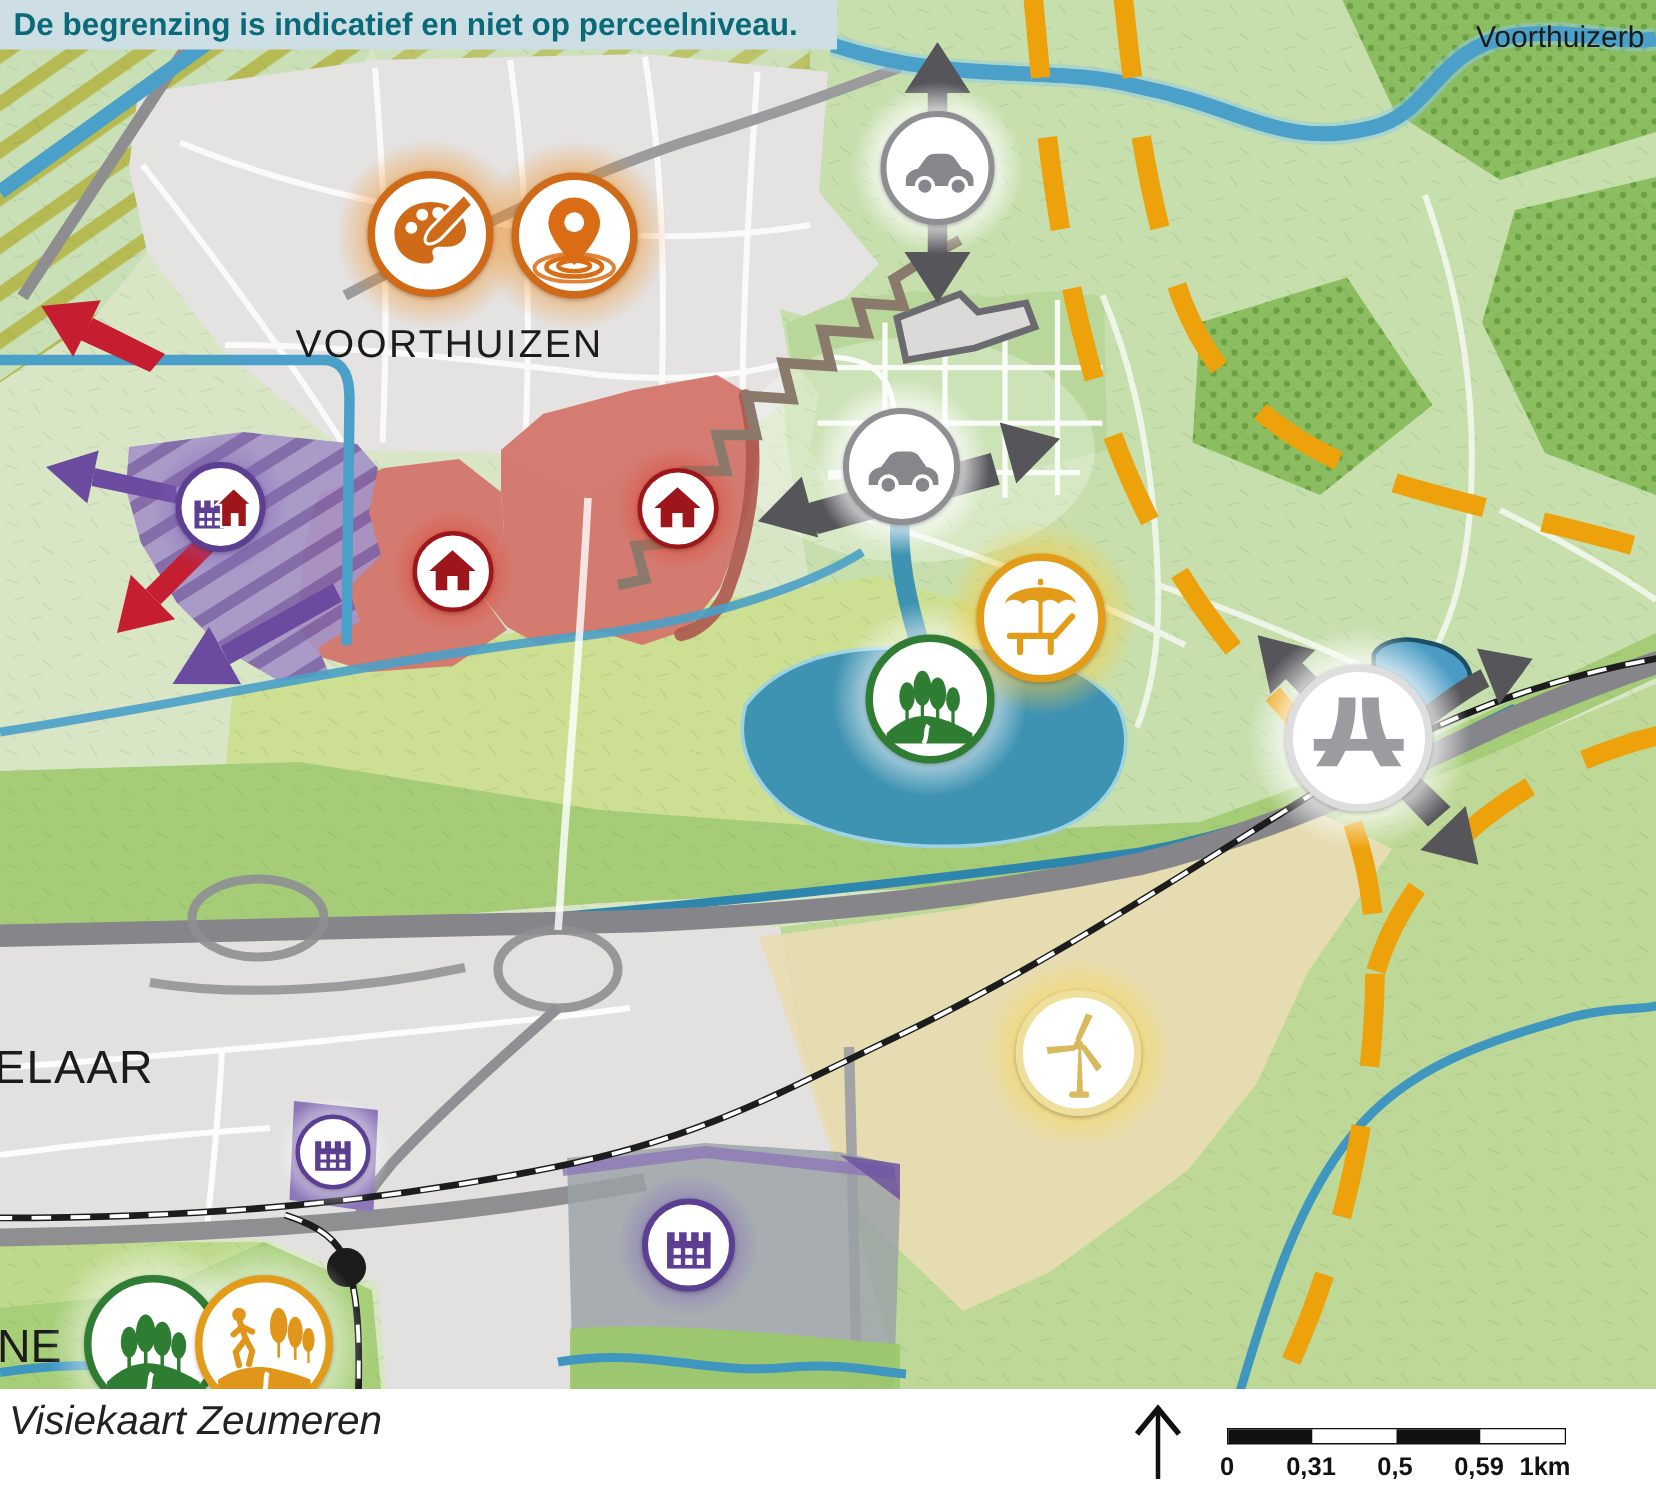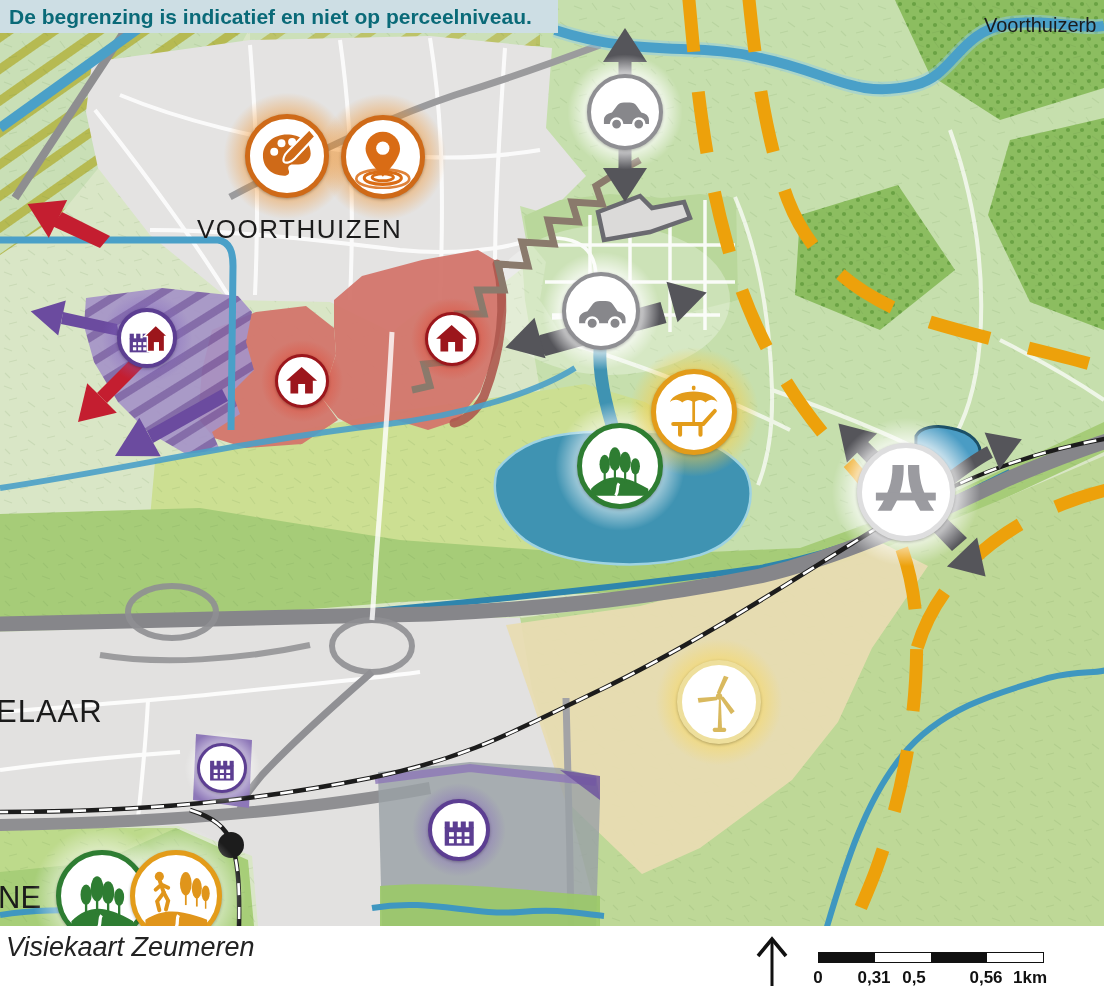--- a/index.html
+++ b/index.html
@@ -426,18 +426,18 @@
   <div id="scalebar">
     <div id="segs">
         <div class="seg" style="background: rgb(17, 17, 17);"></div>
         <div class="seg" style="background: rgb(255, 255, 255);"></div>
         <div class="seg" style="background: rgb(17, 17, 17);"></div>
         <div class="seg" style="background: rgb(255, 255, 255);"></div>
       </div>
     <div id="ticks">
         <span style="left: 0px;">0</span>
         <span style="left: 56px;">0,31</span>
-        <span style="left: 96px; text-align: right;">0,5</span>
-        <span style="left: 168px;">0,56</span>
+        <span style="left: 112px; text-align: right;">0,5</span>
+        <span style="left: 168px;">0,59</span>
         <span style="left: 212px;">1km</span>
       </div>
   </div>
 </div>
 
 </body></html>

